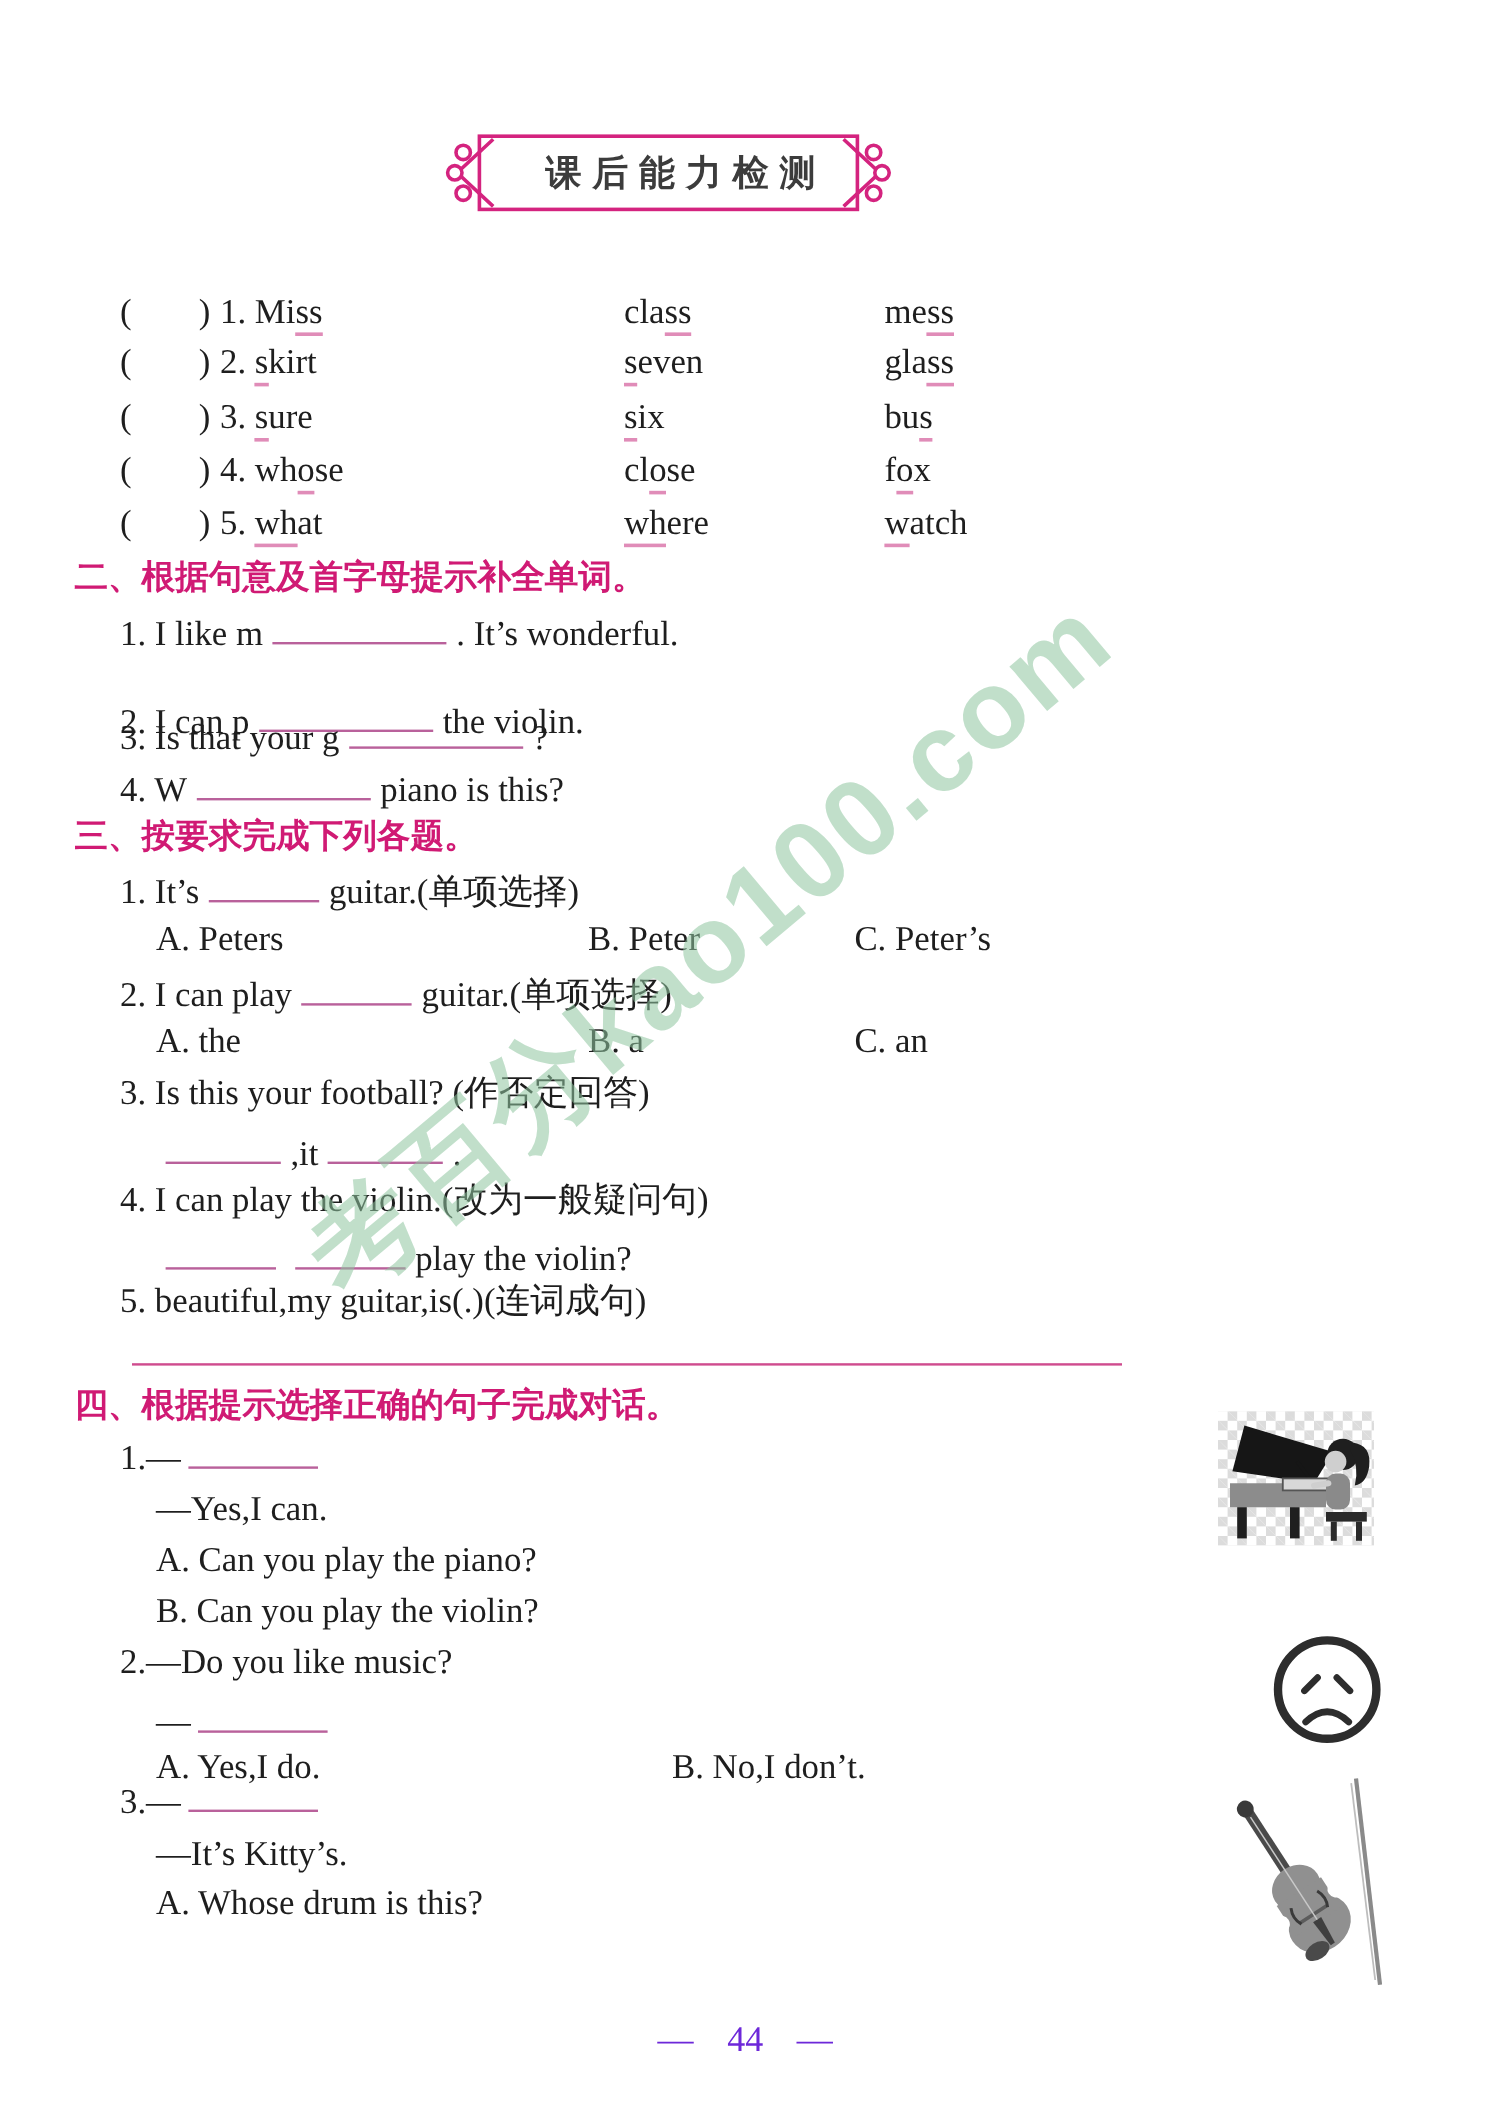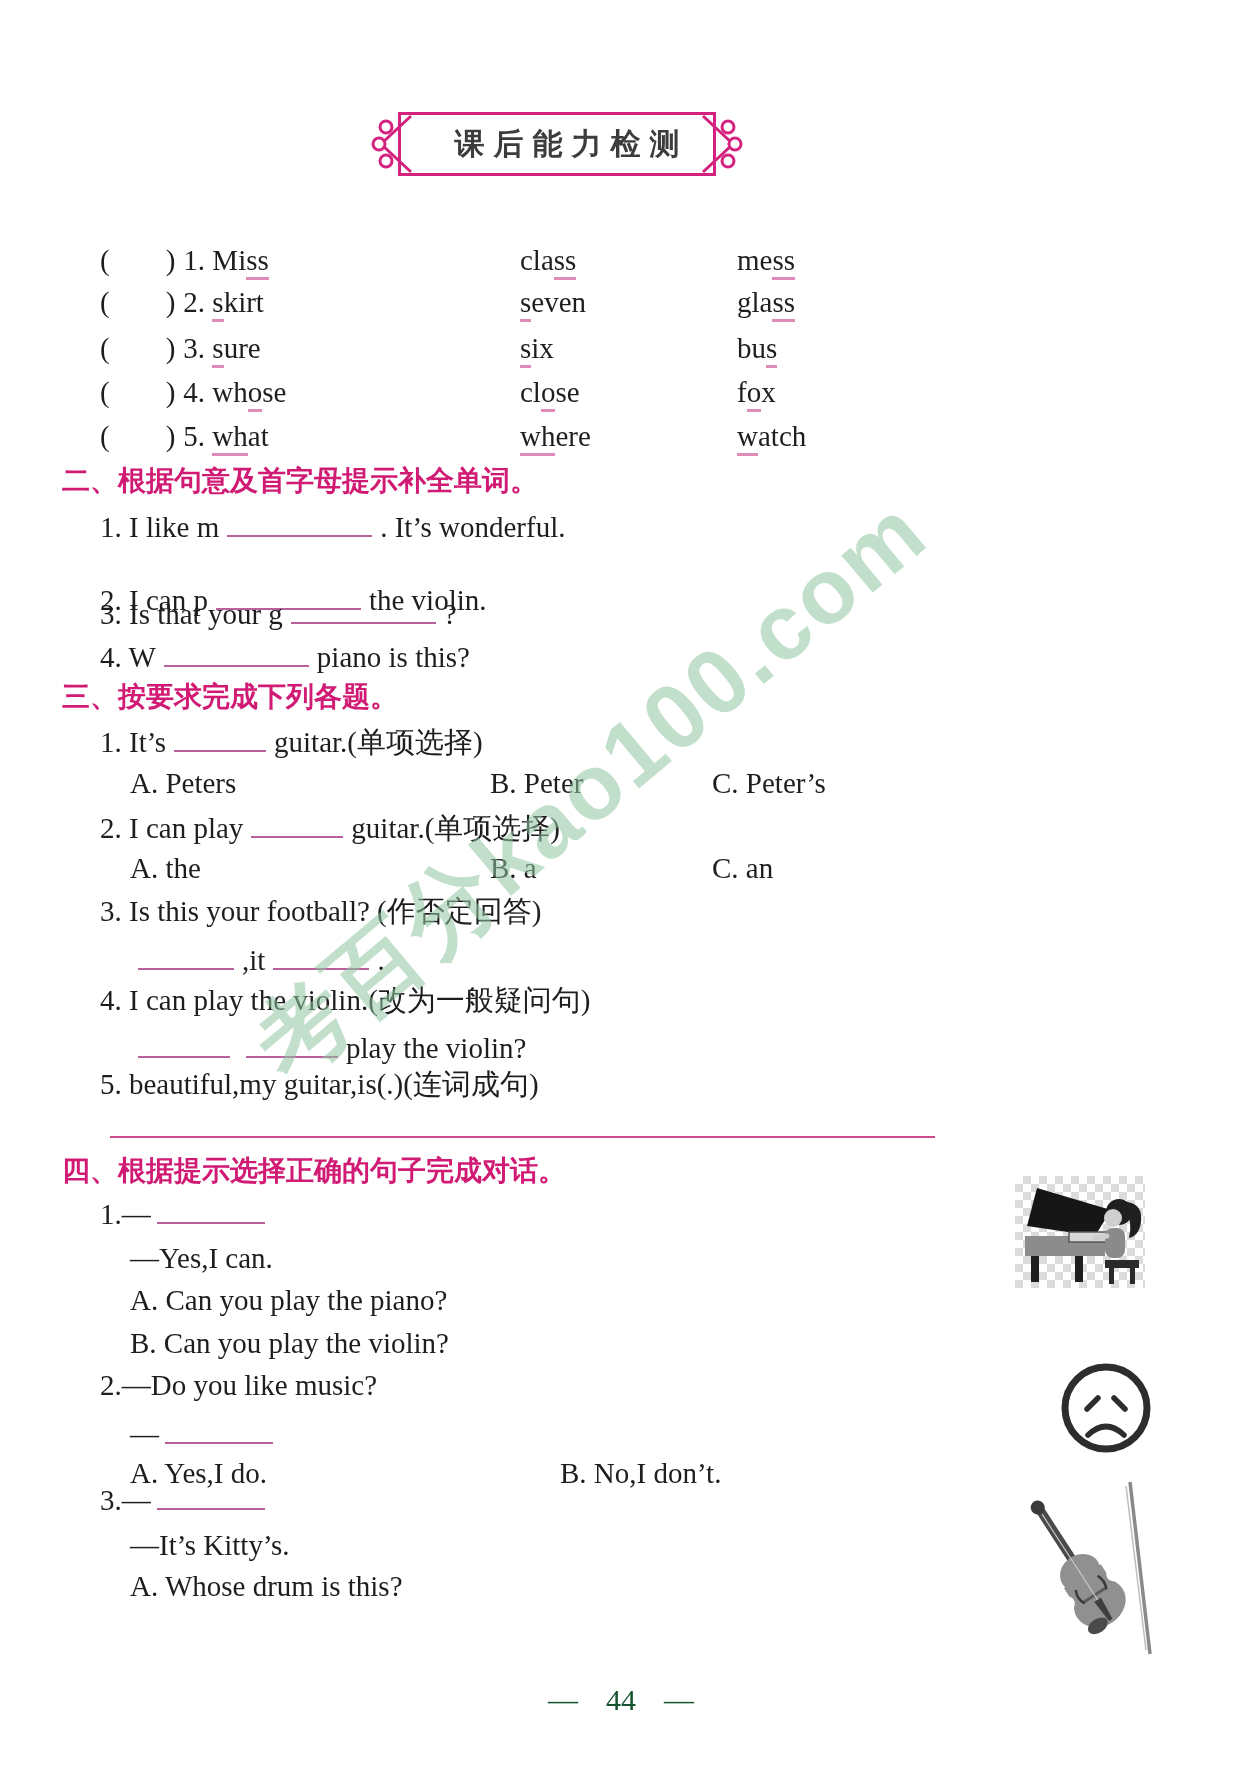--- a/index.html
+++ b/index.html
@@ -68,21 +68,21 @@
     background-color:#ffffff;
     background-image:
       linear-gradient(45deg,#dcdcdc 25%,transparent 25%,transparent 75%,#dcdcdc 75%),
       linear-gradient(45deg,#dcdcdc 25%,transparent 25%,transparent 75%,#dcdcdc 75%);
     background-size:16px 16px;
     background-position:0 0,8px 8px;
   }
   
   .footer{
     position:absolute;left:0;top:1683px;width:1242px;
-    text-align:center;font-size:30px;color:#14532d;
+    text-align:center;font-size:30px;color:#6d28d9;
   }
   .footer span{margin:0 14px;}
 </style>
 </head>
 <body>
 
 <div id="page">
 
   <div class="banner">
     <svg class="orn orn-left" width="44" height="64" viewBox="0 0 44 64">

